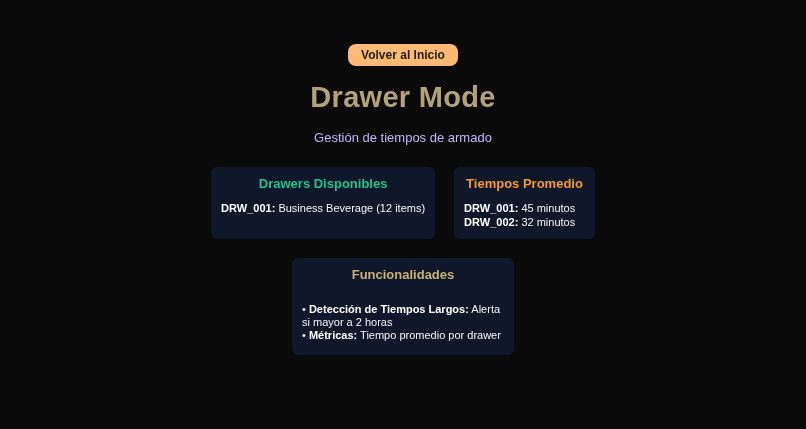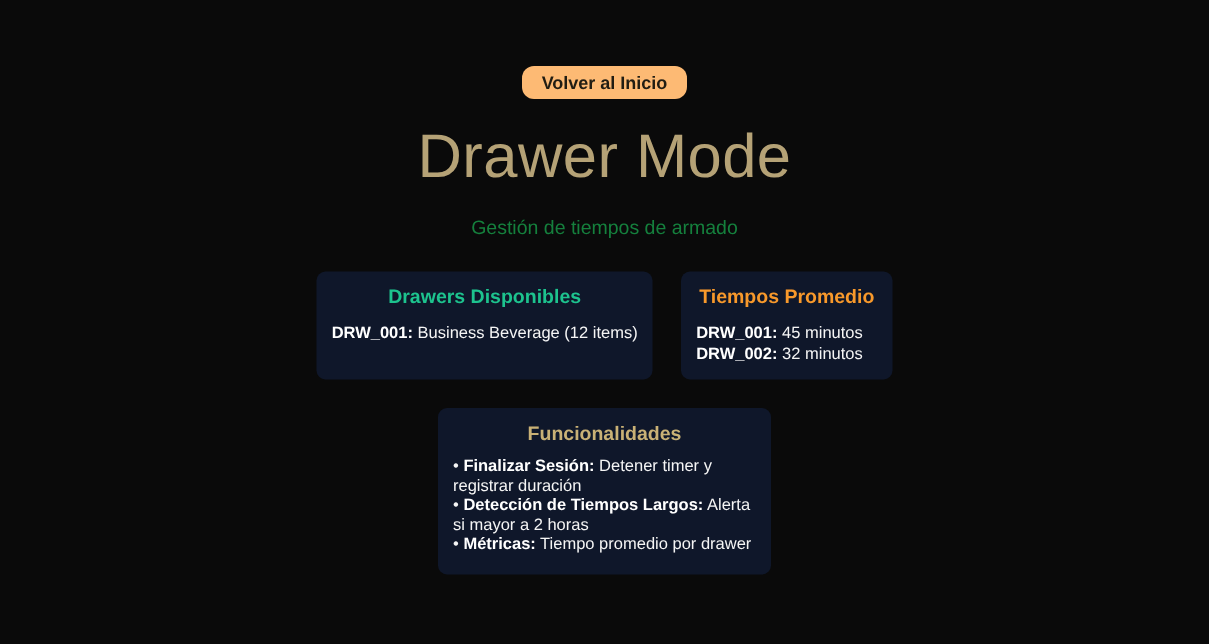--- a/index.html
+++ b/index.html
@@ -28,29 +28,29 @@
     background: #fdba74;
     border: none;
     border-radius: 8px;
     height: 22px;
     padding: 0 13px;
     line-height: 22px;
     cursor: pointer;
   }
   .title {
     margin: 15px 0 16px 0;
-    font-size: 41px;
-    font-weight: normal;
+    font-size: 29px;
+    font-weight: bold;
     color: #b5a276;
     letter-spacing: 0.3px;
   }
   .subtitle {
     margin: 8px 0 0 0;
     font-size: 13px;
-    color: #15803d;
+    color: #c4b5fd;
   }
   .cards-row {
     margin-top: 22px;
     display: flex;
     justify-content: center;
     align-items: stretch;
     gap: 19px;
   }
   .card {
     background: #0f172a;
@@ -78,21 +78,21 @@
     white-space: nowrap;
     padding: 0 2px;
   }
   .card-line b, .func-line b { font-weight: bold; color: #ffffff; }
   .card-func {
     width: 222px;
     margin: 19px auto 0 auto;
     padding: 10px 10px 13px 10px;
     box-sizing: border-box;
   }
-  .card-func .card-title { margin-bottom: 8px; }
+  .card-func .card-title { margin-bottom: 20px; }
   .func-line {
     margin: 0;
     font-size: 11px;
     line-height: 13px;
     color: #f5f5f5;
     text-align: left;
   }
 </style>
 </head>
 <body>
@@ -116,19 +116,18 @@
       <section class="card">
         <h2 class="card-title orange">Tiempos Promedio</h2>
         <p class="card-line"><b>DRW_001:</b> <span>45 minutos</span></p>
         <p class="card-line"><b>DRW_002:</b> <span>32 minutos</span></p>
       </section>
 
     </div>
 
     <section class="card card-func">
       <h2 class="card-title gold">Funcionalidades</h2>
-      <p class="func-line"><span>•</span> <b>Finalizar Sesión:</b> <span>Detener timer y registrar duración</span></p>
       <p class="func-line"><span>•</span> <b>Detección de Tiempos Largos:</b> <span>Alerta si mayor a 2 horas</span></p>
       <p class="func-line"><span>•</span> <b>Métricas:</b> <span>Tiempo promedio por drawer</span></p>
     </section>
 
   </div>
 </div>
 
 </body></html>

